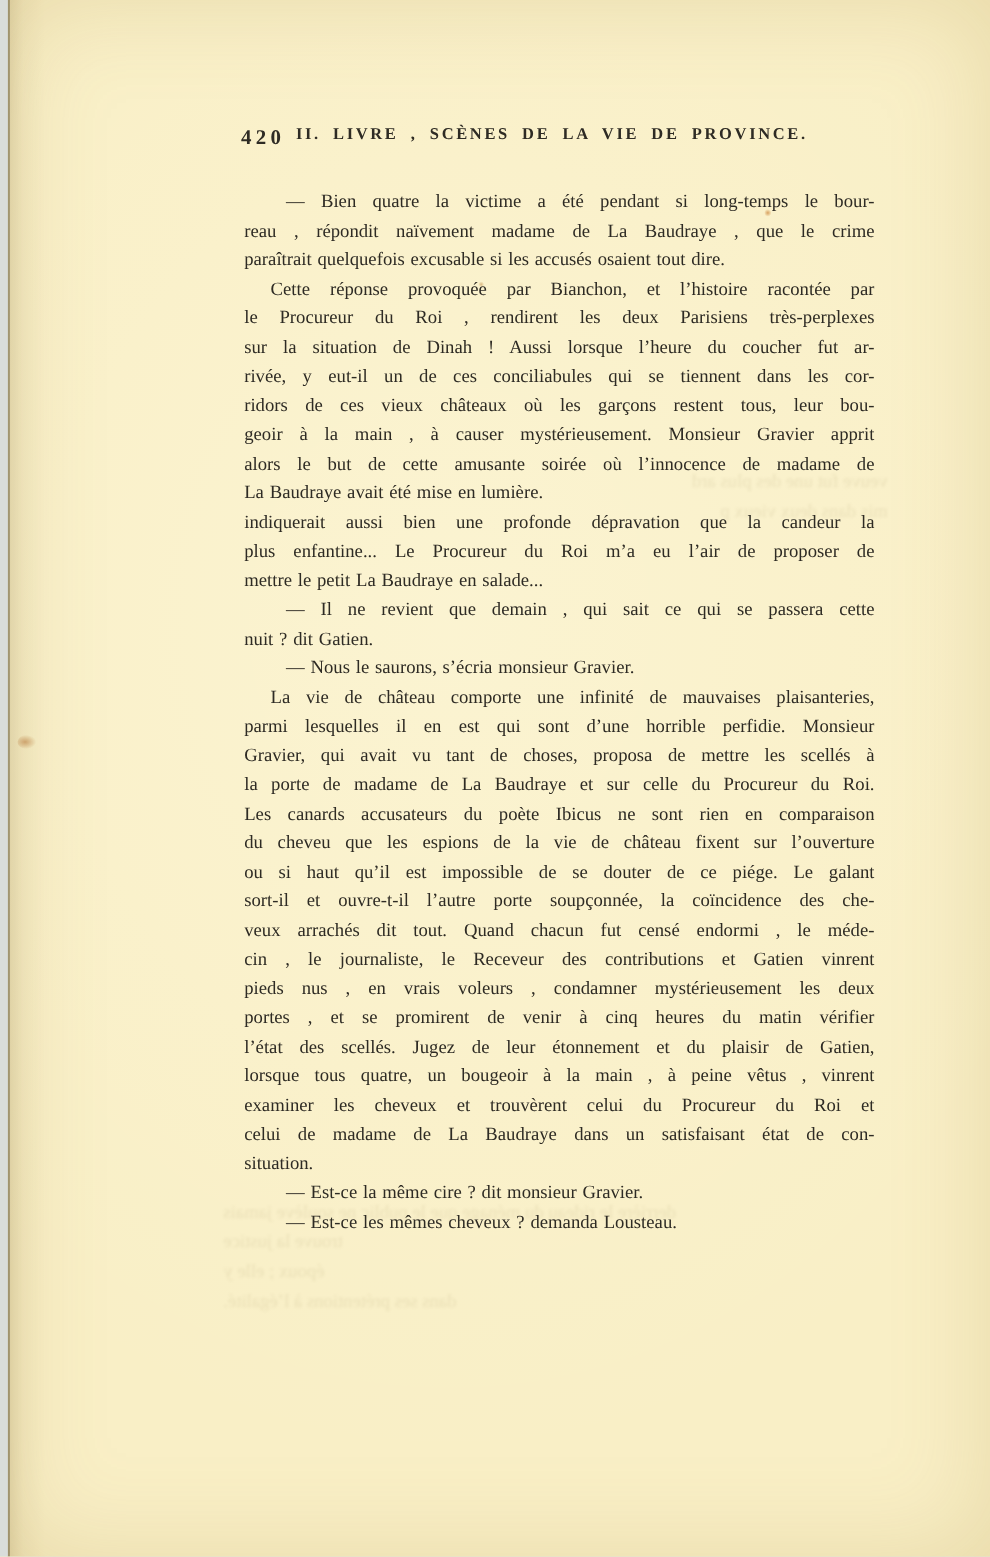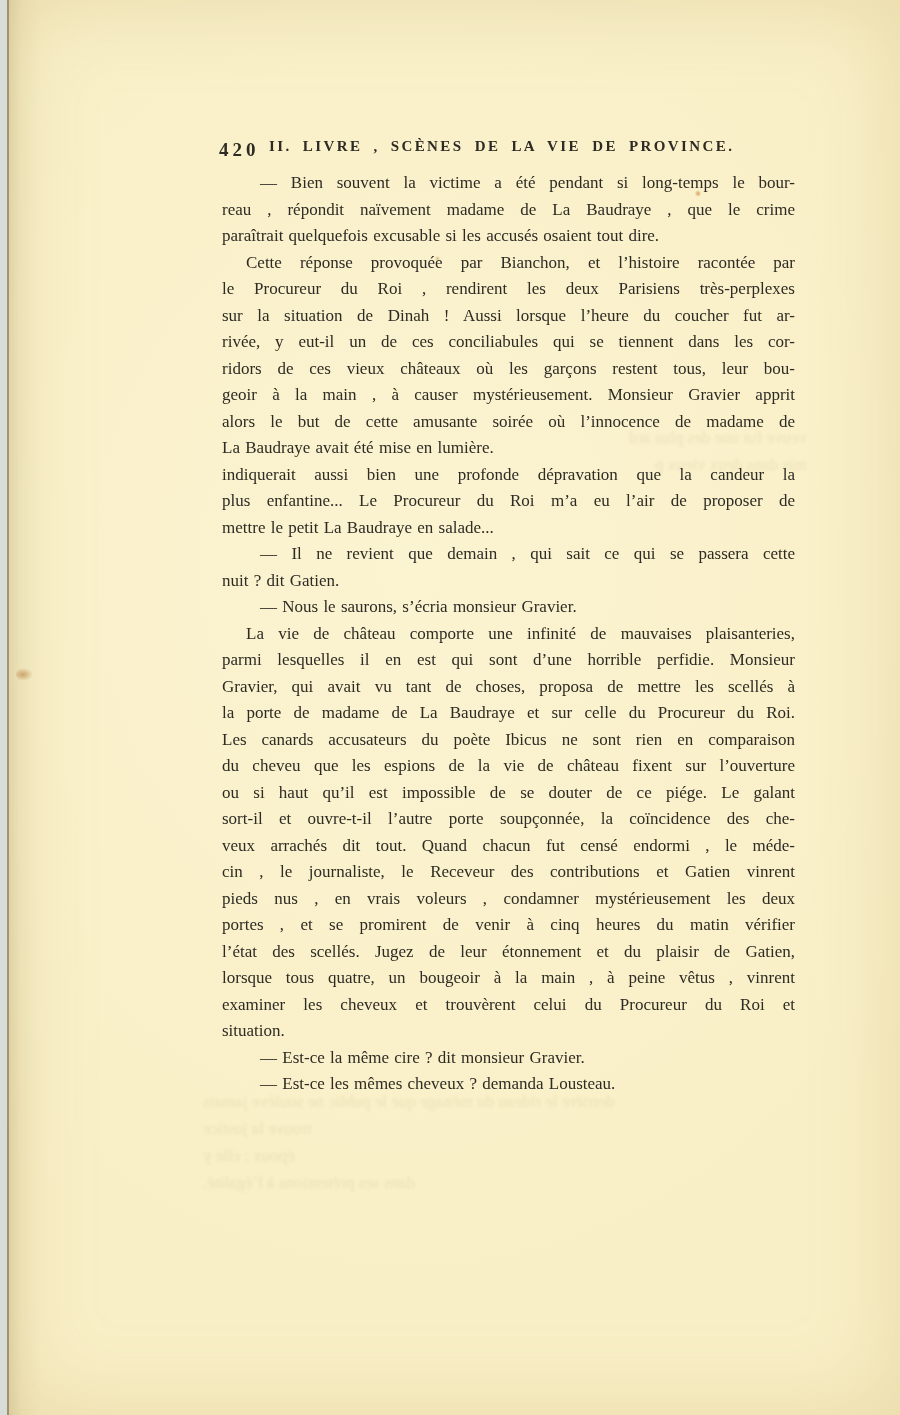--- a/index.html
+++ b/index.html
@@ -24,21 +24,21 @@
       radial-gradient(ellipse 120% 90% at 45% 40%, rgba(255,252,230,0.35), rgba(0,0,0,0) 60%),
       linear-gradient(90deg, rgba(120,100,50,0.18) 0px, rgba(120,100,50,0.05) 14px, rgba(0,0,0,0) 34px),
       var(--paper);
     box-shadow: inset 0 0 90px rgba(172,140,66,0.22);
   }
   .paper::after{ 
     content:"";position:absolute;left:0;top:0;width:2px;height:100%;
     background:rgba(110,100,70,0.55);
   }
   .header{
-    position:absolute;left:208px;top:138px;width:573px;height:24px;
+    position:absolute;left:208px;top:114px;width:573px;height:24px;
     color:var(--ink);
   }
   .pagenum{
     position:absolute;left:4px;top:1px;
     font-size:19px;font-weight:700;letter-spacing:4px;
   }
   .runtitle{
     display:block;text-align:left;
     font-size:15px;font-weight:700;
     letter-spacing:2.4px;word-spacing:5px;
@@ -94,21 +94,21 @@
         <div>époux ; elle y</div>
         <div>dans ses prétentions à l’égalité.</div>
       </div>
 
     <div class="header">
       <span class="pagenum">420</span>
       <span class="runtitle">II. LIVRE , SCÈNES DE LA VIE DE PROVINCE.</span>
     </div>
 
     <div class="bodytext" id="bodytext">
-        <div class="line ind-d">— Bien souvent la victime a été pendant si long-temps le bour-</div>
+        <div class="line ind-d">— Bien quatre la victime a été pendant si long-temps le bour-</div>
         <div class="line">reau , répondit naïvement madame de La Baudraye , que le crime</div>
         <div class="line last">paraîtrait quelquefois excusable si les accusés osaient tout dire.</div>
         <div class="line ind-n">Cette réponse provoquée par Bianchon, et l’histoire racontée par</div>
         <div class="line">le Procureur du Roi , rendirent les deux Parisiens très-perplexes</div>
         <div class="line">sur la situation de Dinah ! Aussi lorsque l’heure du coucher fut ar-</div>
         <div class="line">rivée, y eut-il un de ces conciliabules qui se tiennent dans les cor-</div>
         <div class="line">ridors de ces vieux châteaux où les garçons restent tous, leur bou-</div>
         <div class="line">geoir à la main , à causer mystérieusement. Monsieur Gravier apprit</div>
         <div class="line">alors le but de cette amusante soirée où l’innocence de madame de</div>
         <div class="line last">La Baudraye avait été mise en lumière.</div>
@@ -126,20 +126,21 @@
         <div class="line">du cheveu que les espions de la vie de château fixent sur l’ouverture</div>
         <div class="line">ou si haut qu’il est impossible de se douter de ce piége. Le galant</div>
         <div class="line">sort-il et ouvre-t-il l’autre porte soupçonnée, la coïncidence des che-</div>
         <div class="line">veux arrachés dit tout. Quand chacun fut censé endormi , le méde-</div>
         <div class="line">cin , le journaliste, le Receveur des contributions et Gatien vinrent</div>
         <div class="line">pieds nus , en vrais voleurs , condamner mystérieusement les deux</div>
         <div class="line">portes , et se promirent de venir à cinq heures du matin vérifier</div>
         <div class="line">l’état des scellés. Jugez de leur étonnement et du plaisir de Gatien,</div>
         <div class="line">lorsque tous quatre, un bougeoir à la main , à peine vêtus , vinrent</div>
         <div class="line">examiner les cheveux et trouvèrent celui du Procureur du Roi et</div>
+        <div class="line">celui de madame de La Baudraye dans un satisfaisant état de con-</div>
         <div class="line last">situation.</div>
         <div class="line last ind-d">— Est-ce la même cire ? dit monsieur Gravier.</div>
         <div class="line last ind-d">— Est-ce les mêmes cheveux ? demanda Lousteau.</div>
       </div>
 
     <div class="stain stain-a"></div>
     <div class="stain stain-b"></div>
     <div class="stain stain-c"></div>
   </div>
 

